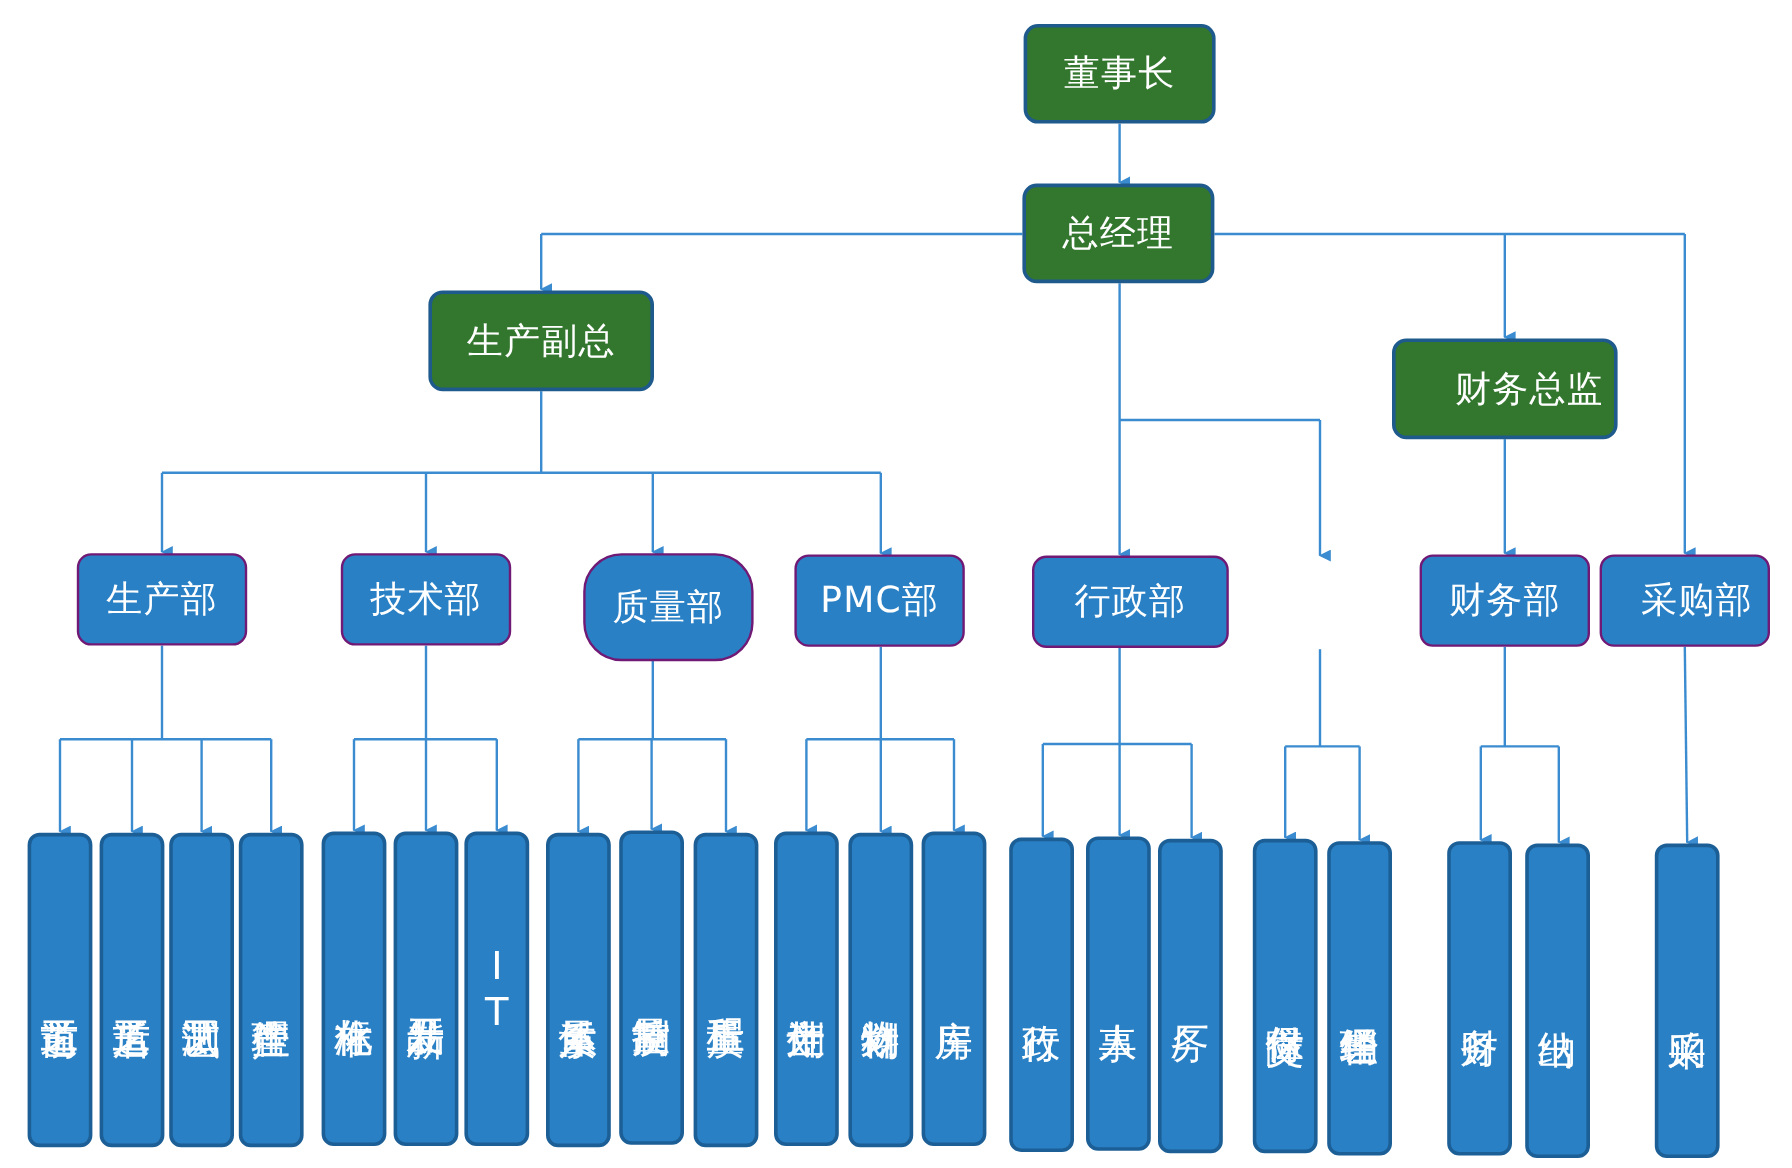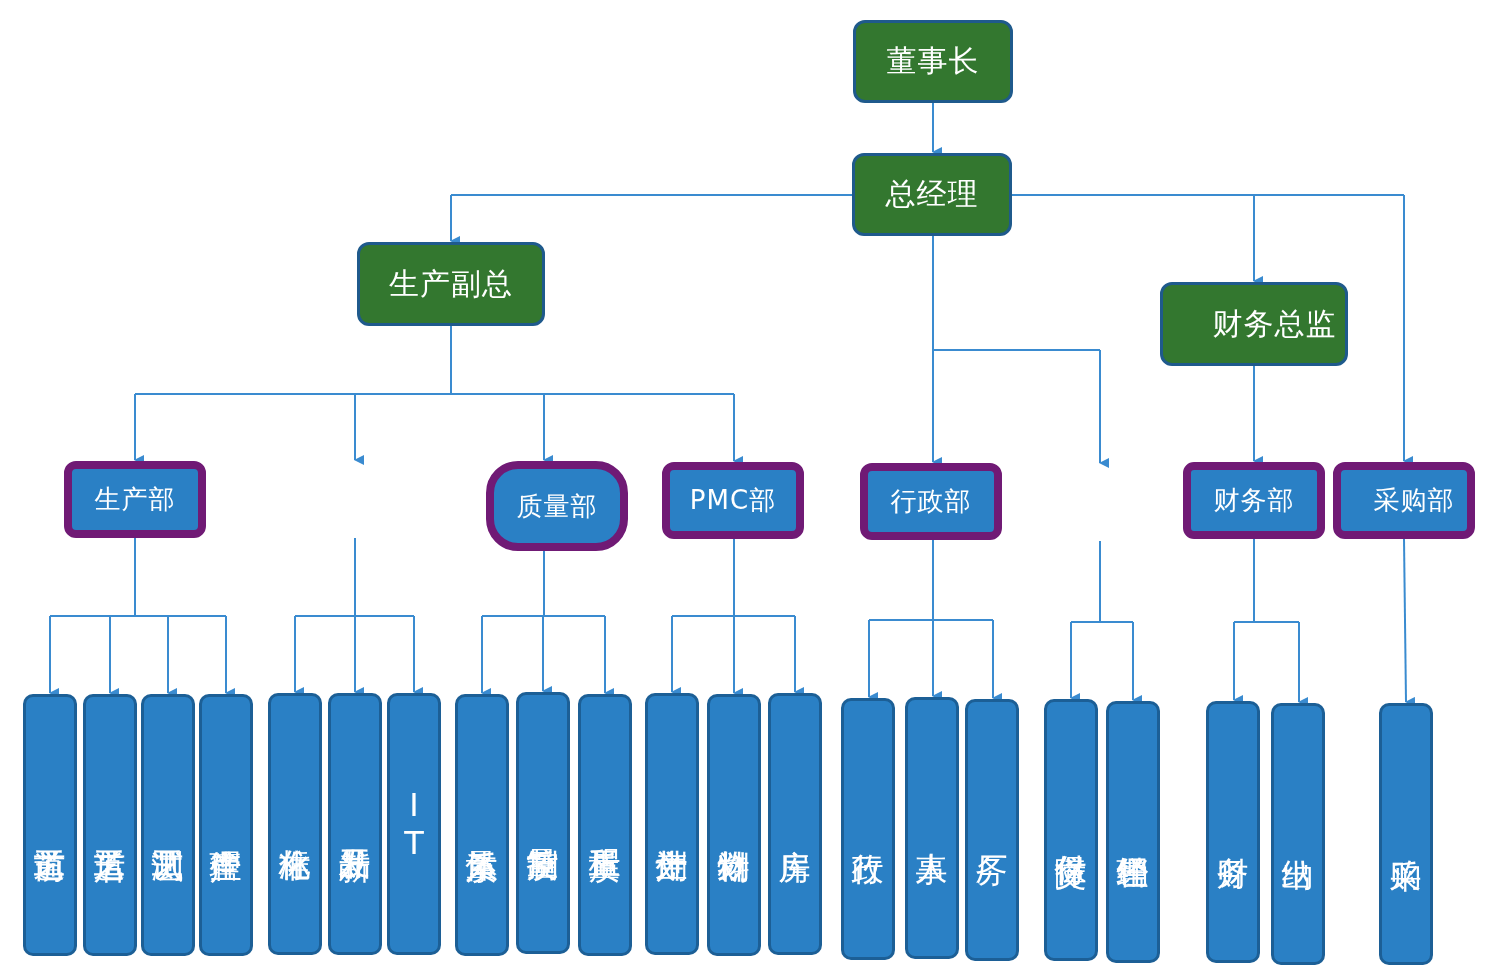--- a/index.html
+++ b/index.html
@@ -7,21 +7,21 @@
            font-family: "DejaVu Sans", "Liberation Sans", sans-serif; }
     #stage { position: absolute; left: 0; top: 0; width: 1493px; height: 973px; }
     svg#wires { position: absolute; left: 0; top: 0; width: 1493px; height: 973px; }
     .node {
       position: absolute; box-sizing: border-box;
       border-radius: 12px; color: #ffffff; font-weight: normal;
       display: flex; align-items: center; justify-content: center;
       text-align: center;
     }
     .exec { background: #33772f; border: 3px solid #1f5a8c; font-size: 30px; letter-spacing: 1px; }
-    .dept { background: #2a80c5; border: 8px solid #701a75; font-size: 26px; letter-spacing: 1px; }
+    .dept { background: #2a80c5; border: 2px solid #701a75; font-size: 30px; letter-spacing: 1px; }
     .leaf {
       background: #2a80c5; border: 3px solid #1c5f96; border-radius: 10px;
       font-size: 32px; line-height: 36px; padding: 0 2px;
       writing-mode: vertical-rl; text-orientation: upright; letter-spacing: 0;
     }
   </style>
 </head>
 <body>
 
 <div id="stage">
@@ -83,23 +83,24 @@
       <line x1="1299" y1="622" x2="1299" y2="702" stroke="#3a8bd0" stroke-width="2" marker-end="url(#ah)"></line>
       <line x1="1404" y1="539" x2="1406" y2="702" stroke="#3a8bd0" stroke-width="2" marker-end="url(#ah)"></line>
     </svg>
 
   <div class="node exec" id="n-chairman" style="left:853px;top:20px;width:160px;height:83px;">董事长</div>
   <div class="node exec" id="n-pvp" style="left:357px;top:242px;width:188px;height:84px;">生产副总</div>
   <div class="node exec" id="n-gm" style="left:852px;top:153px;width:160px;height:83px;">总经理</div>
   <div class="node exec" id="n-cfo" style="left:1160px;top:282px;width:188px;height:84px;padding-left:41px;">财务总监</div>
 
   <div class="node dept" style="left:64px;top:461px;width:142px;height:77px;">生产部</div>
+  <div class="node dept" style="left:284px;top:461px;width:142px;height:77px;">技术部</div>
   <div class="node dept" style="left:486px;top:461px;width:142px;height:90px;border-radius:32px;">质量部</div>
   <div class="node dept" style="left:662px;top:462px;width:142px;height:77px;">PMC部</div>
-  <div class="node dept" style="left:860px;top:463px;width:142px;height:77px;">行政部</div>
+  <div class="node dept" style="left:860px;top:463px;width:164px;height:77px;">行政部</div>
   <div class="node dept" style="left:1183px;top:462px;width:142px;height:77px;border-radius:11px;">财务部</div>
   <div class="node dept" style="left:1333px;top:462px;width:142px;height:77px;padding-left:20px;">采购部</div>
 
   <div class="node leaf" style="left:23px;top:694px;width:54px;height:262px;">前道工艺</div>
   <div class="node leaf" style="left:83px;top:694px;width:54px;height:262px;">后道工艺</div>
   <div class="node leaf" style="left:141px;top:694px;width:54px;height:262px;">测试工艺</div>
   <div class="node leaf" style="left:199px;top:694px;width:54px;height:262px;">生产管理</div>
 
   <div class="node leaf" style="left:268px;top:693px;width:54px;height:262px;">标准化</div>
   <div class="node leaf" style="left:328px;top:693px;width:54px;height:262px;">新品开发</div>

